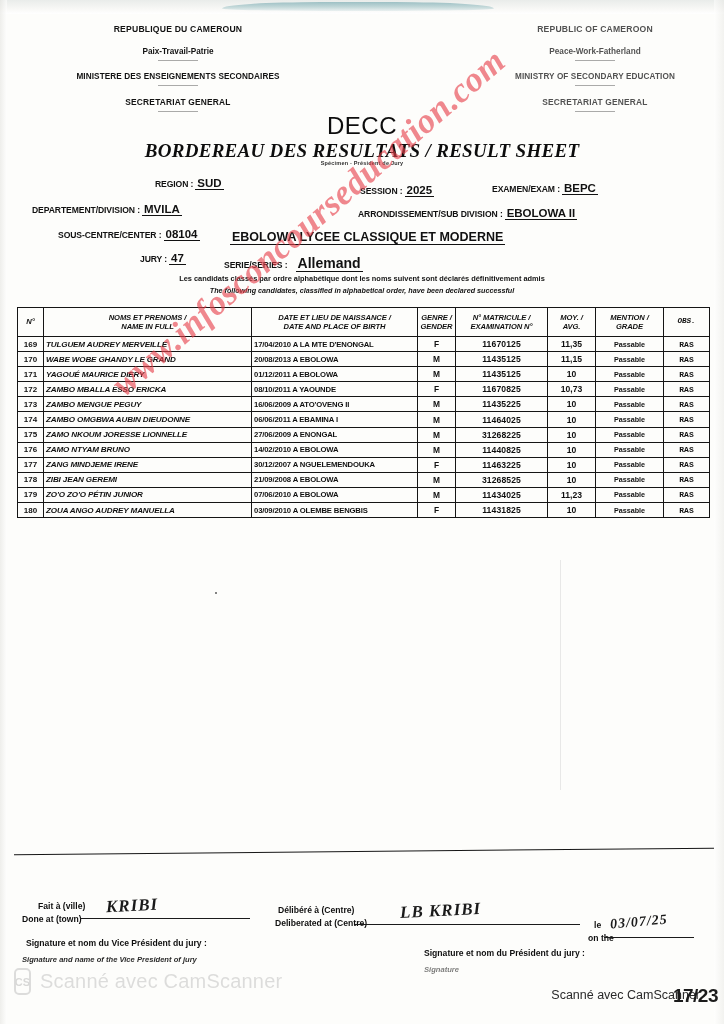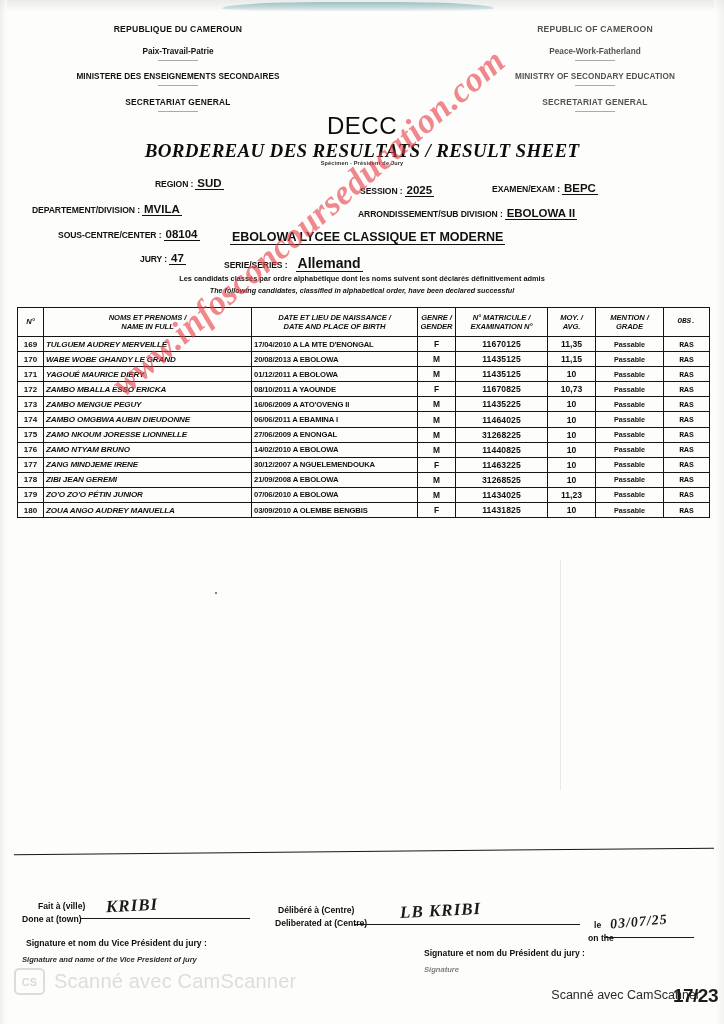--- a/index.html
+++ b/index.html
@@ -195,21 +195,21 @@
   .h-lbkribi{ left: 400px; top: 901px; font-size: 17px; }
   .h-date   { left: 610px; top: 914px; font-size: 14px; transform: rotate(-5deg); }
 
   
   .cs-left {
     position: absolute; left: 14px; top: 968px;
     display: flex; align-items: center; gap: 9px;
     opacity: .32;
   }
   .cs-badge {
-    width: 31px; height: 27px; border: 2.2px solid #9a9a9a; border-radius: 5px;
+    width: 17px; height: 27px; border: 2.2px solid #9a9a9a; border-radius: 5px;
     display: flex; align-items: center; justify-content: center;
     font-size: 11px; font-weight: bold; color: #8d8d8d;
     font-family: "Liberation Sans", sans-serif;
   }
   .cs-text { font-size: 20px; color: #9a9a9a; letter-spacing: .2px; }
   .cs-right {
     position: absolute; right: 24px; top: 988px;
     font-size: 12.5px; color: #2a2a2a;
     white-space: nowrap;
   }

